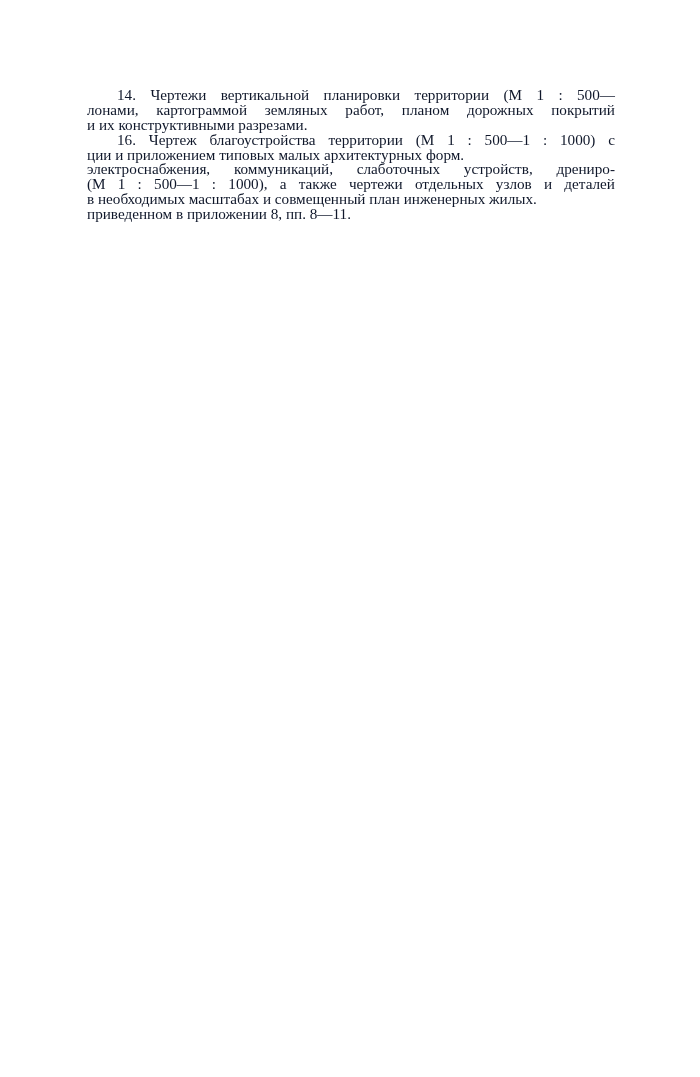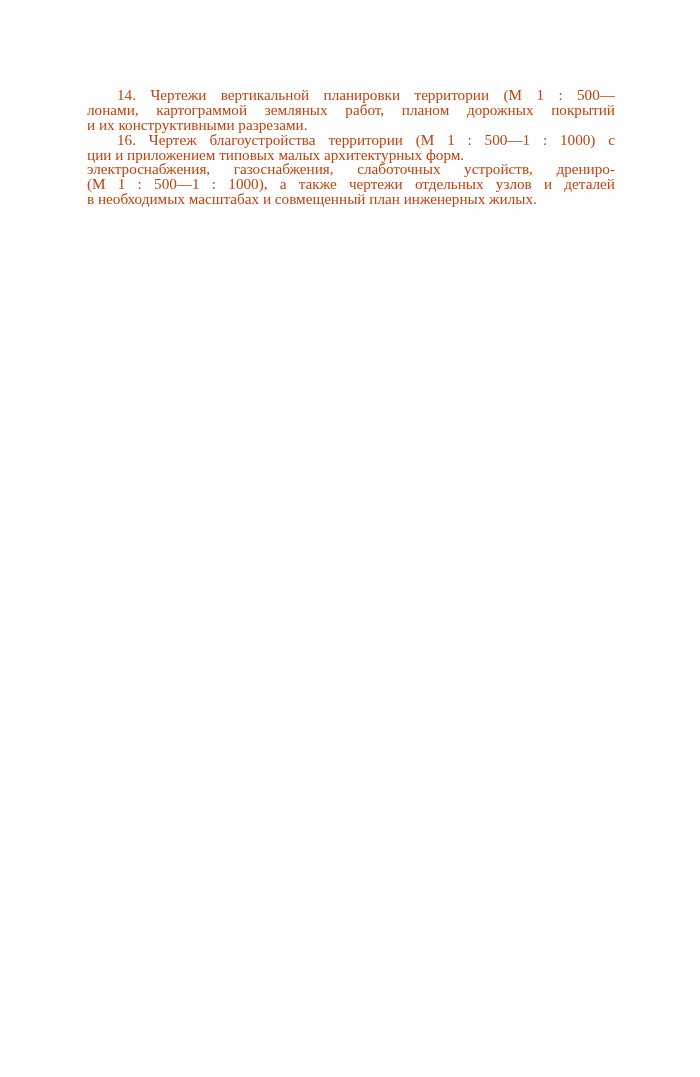--- a/index.html
+++ b/index.html
@@ -1,20 +1,20 @@
 <!DOCTYPE html>
 <html><head>
 <meta charset="utf-8">
 <style>
   html, body { margin:0; padding:0; background:#ffffff; }
   body { width:700px; height:1077px; position:relative; overflow:hidden; }
   .page {
     position:absolute; left:87px; top:88px; width:528px;
     font-family:"Liberation Serif", "DejaVu Serif", serif;
-    font-size:15.2px; line-height:14.9px; color:#c2410c;
+    font-size:15.2px; line-height:14.9px; color:#0f172a;
   }
   .line {
     display:block; white-space:nowrap; text-align:justify;
     text-align-last:justify; height:14.9px; overflow:visible;
   }
   .line.last { text-align-last:left; }
   .line.indent { padding-left:30px; }
 </style>
 </head>
 <body>
@@ -27,20 +27,21 @@
     <span class="line last">и их конструктивными разрезами.</span>
   </div>
 
 
   <div>
     <span class="line indent">16. Чертеж благоустройства территории (М 1 : 500—1 : 1000) с</span>
     <span class="line last">ции и приложением типовых малых архитектурных форм.</span>
   </div>
 
   <div>
-    <span class="line">электроснабжения, газоснабжения, слаботочных устройств, дрениро-</span>
+    <span class="line">электроснабжения, коммуникаций, слаботочных устройств, дрениро-</span>
     <span class="line">(М 1 : 500—1 : 1000), а также чертежи отдельных узлов и деталей</span>
     <span class="line last">в необходимых масштабах и совмещенный план инженерных жилых.</span>
   </div>
 
   <div>
+    <span class="line last">приведенном в приложении 8, пп. 8—11.</span>
   </div>
 </div>
 
 </body></html>

